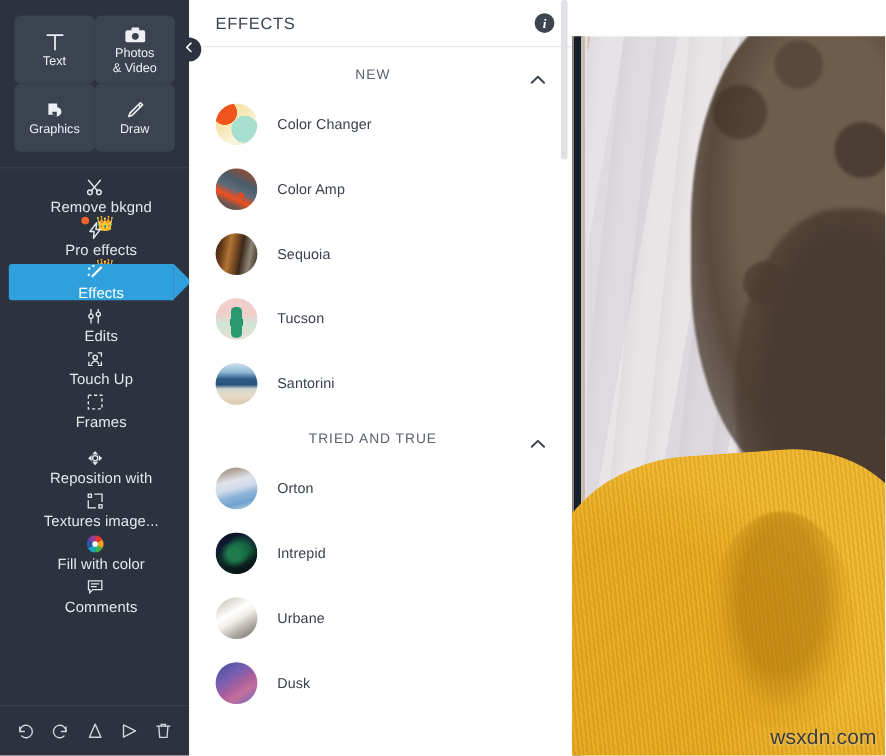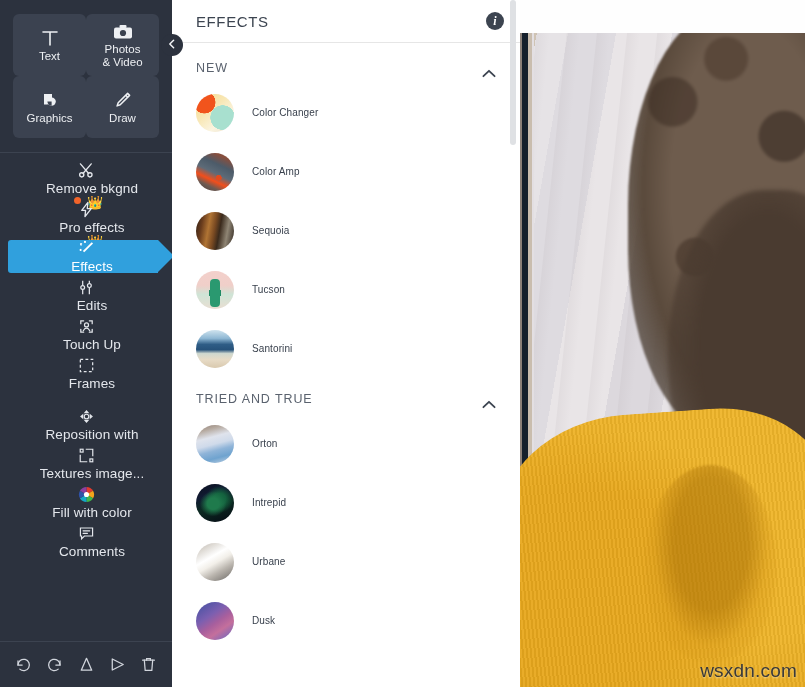--- a/index.html
+++ b/index.html
@@ -123,21 +123,21 @@
     font-size: 15px; letter-spacing: .6px; color: #3c4450; font-weight: 400;
     flex: 1;
   }
   .info-icon {
     width: 18px; height: 18px; border-radius: 50%;
     background: #3c4450; color: #fff;
     font-size: 12px; font-weight: 700; font-style: italic;
     display: flex; align-items: center; justify-content: center;
     cursor: pointer; font-family: "Liberation Serif", serif;
   }
-  .panel-body { flex: 1; overflow: hidden; position: relative; padding-top: 4px; }
+  .panel-body { flex: 1; overflow: hidden; position: relative; padding-top: 4px; text-align: center; }
 
   .section-head {
     display: flex; align-items: center;
     padding: 14px 24px 8px 24px;
     cursor: pointer;
   }
   .section-head .sh-label {
     flex: 1; font-size: 12.5px; letter-spacing: .9px; color: #5a626e;
   }
   .chev { width: 14px; height: 9px; position: relative; }
@@ -147,21 +147,21 @@
     height: 59px;
     padding-left: 24px;
     cursor: pointer;
   }
   .fx-thumb {
     width: 38px; height: 38px; border-radius: 50%;
     flex: 0 0 38px; margin-right: 18px;
     overflow: hidden; position: relative;
     background: #ddd;
   }
-  .fx-name { font-size: 10px; color: #39414d; letter-spacing: .1px; }
+  .fx-name { font-size: 13px; color: #39414d; letter-spacing: .1px; }
 
   
   .th-colorchanger { background:
       radial-gradient(circle at 70% 62%, #a8e0cf 0 34%, transparent 35%),
       radial-gradient(circle at 22% 22%, #f1541c 0 26%, transparent 27%),
       linear-gradient(140deg,#f5d98e 0%,#f8e7b4 40%,#fbf4e0 70%,#eadfc8 100%); }
   .th-coloramp { background:
       radial-gradient(circle at 60% 65%, rgba(240,70,20,.85) 0 8%, transparent 9%),
       linear-gradient(25deg, #4d3b38 0%, #6d5a52 20%, #f24e1b 33%, #5d6b78 48%, #4c5b69 66%, #8a4e3c 85%, #3b3230 100%); }
   .th-sequoia { background:

